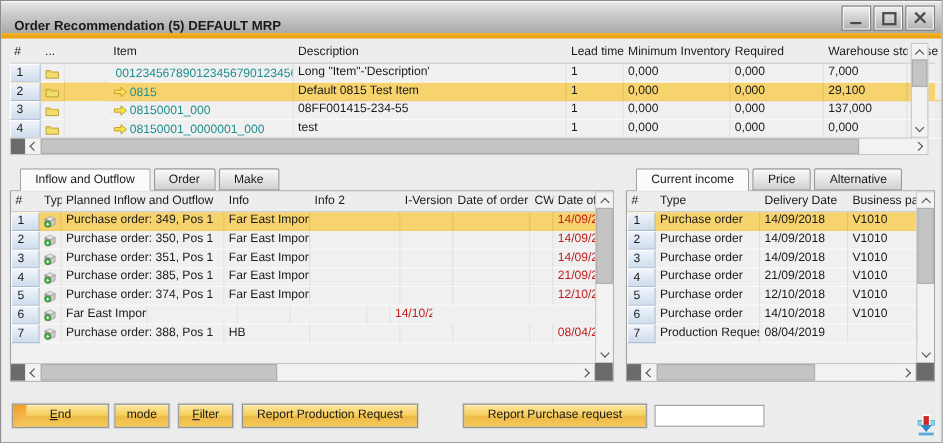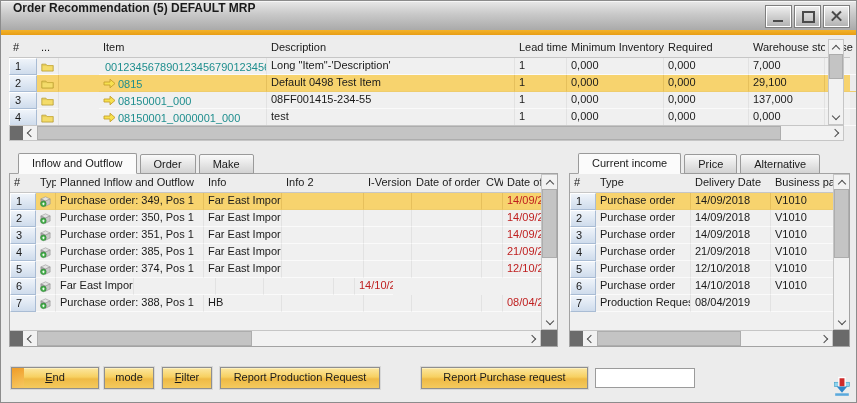--- a/index.html
+++ b/index.html
@@ -2,21 +2,21 @@
 <html><head>
 <meta charset="utf-8">
 <style>
   html,body{margin:0;padding:0;background:#d6d6d6;}
   .window{position:relative;width:857px;height:403px;background:#ececec;border:1px solid #8c8c8c;
           box-sizing:border-box;font-family:"Liberation Sans",sans-serif;font-size:11px;color:#1a1a1a;overflow:hidden;}
 
   
   .titlebar{position:absolute;left:0;top:0;right:0;height:29px;
             background:linear-gradient(180deg,#e9e9e9 0%,#c9c9c9 45%,#aaaaaa 100%);
-            box-shadow:inset 0 1px 0 #f7f7f7;display:flex;align-items:flex-start;}
+            box-shadow:inset 0 1px 0 #f7f7f7;display:flex;align-items:flex-end;}
   .title{font-weight:bold;font-size:12px;padding-left:12px;}
   .winbtns{position:absolute;right:7px;top:5px;display:flex;gap:4px;}
   .wbtn{width:23px;height:19px;background:linear-gradient(180deg,#ededed,#b3b3b3);
         border:1px solid #ffffff;outline:1px solid #7e7e7e;position:relative;}
   .glyph-min{position:absolute;left:6px;bottom:4px;width:10px;height:2px;background:#4a4a4a;}
   .glyph-max{position:absolute;left:6px;top:4px;width:9px;height:8px;border:2px solid #4a4a4a;}
   .glyph-x1,.glyph-x2{position:absolute;left:5px;top:8px;width:13px;height:2.4px;background:#4a4a4a;}
   .glyph-x1{transform:rotate(45deg);} .glyph-x2{transform:rotate(-45deg);}
   .goldbar{position:absolute;left:0;top:29px;right:0;height:5px;background:linear-gradient(180deg,#f4b32a,#e79d14);}
 
@@ -50,21 +50,21 @@
   .ch.up{transform:rotate(225deg);margin-top:3px;} .ch.dn{transform:rotate(45deg);margin-bottom:2px;}
   .ch.lf{transform:rotate(135deg);margin-left:2px;} .ch.rt{transform:rotate(-45deg);margin-right:2px;}
 
   
   .toptable{position:absolute;left:8px;top:38px;width:841px;height:102px;}
   .tc1{width:28px;} .tc2{width:22px;} .tc3{width:168px;margin-left:40px;} .tc4{width:248px;} .tc5{width:52px;}
   .tc6{width:97px;} .tc7{width:85px;} .tc8{width:76px;} .tc9{width:43px;border-right:none !important;}
 
   
   .panel{position:absolute;top:152px;}
-  .tabs{position:absolute;left:0;top:0;height:21px;display:flex;padding-left:9px;z-index:3;align-items:flex-end;}
+  .tabs{position:absolute;left:0;top:0;height:21px;display:flex;padding-left:9px;z-index:3;}
   .tab{box-sizing:border-box;height:20px;padding:3px 13px 0;margin-right:3px;
        background:linear-gradient(180deg,#fafafa,#d2d2d2);border:1px solid #9a9a9a;
        border-radius:2px 2px 0 0;white-space:nowrap;}
   .tab.active{background:#fbfbfb;height:21px;border-bottom:1px solid #fbfbfb;}
   .pbody{position:absolute;left:0;top:20px;right:0;bottom:0;background:#f0f0f0;border:1px solid #a3a3a3;}
   .left-panel{left:8px;width:549px;height:194px;}
   .right-panel{left:568px;width:281px;height:194px;}
   .lc1{width:26px;} .lc2{width:20px;} .lc3{width:148px;} .lc4{width:78px;} .lc5{width:82px;}
   .lc6{width:48px;} .lc7{width:70px;} .lc8{width:21px;} .lc9{width:38px;border-right:none !important;}
   .rc1{width:26px;} .rc2{width:95px;} .rc3{width:80px;} .rc4{width:62px;border-right:none !important;}
@@ -164,21 +164,21 @@
           <svg width="16" height="12" viewBox="0 0 16 12">
             <use href="#ic-folder"></use>
           </svg>
         </div>
       <div class="tc3 iconcell">
           <svg width="13" height="11" viewBox="0 0 13 11">
             <use href="#ic-arrow"></use>
           </svg>
           <span class="teal">0815</span>
         </div>
-      <div class="tc4">Default 0498 Test Item</div>
+      <div class="tc4">Default 0815 Test Item</div>
       <div class="tc5 ar">1</div>
       <div class="tc6 ar">0,000</div>
       <div class="tc7 ar">0,000</div>
       <div class="tc8 ar">29,100</div>
       <div class="tc9"></div>
     </div>
 
     <div class="gr">
       <div class="tc1 rn">3</div>
       <div class="tc2 iconcell">

